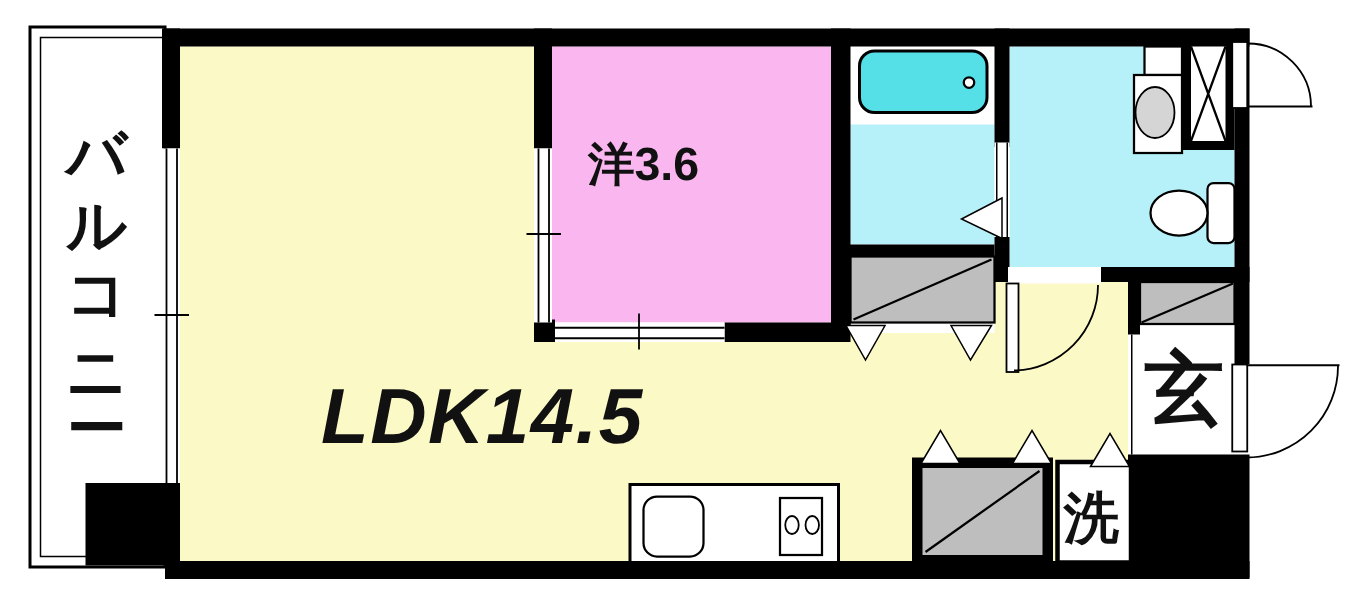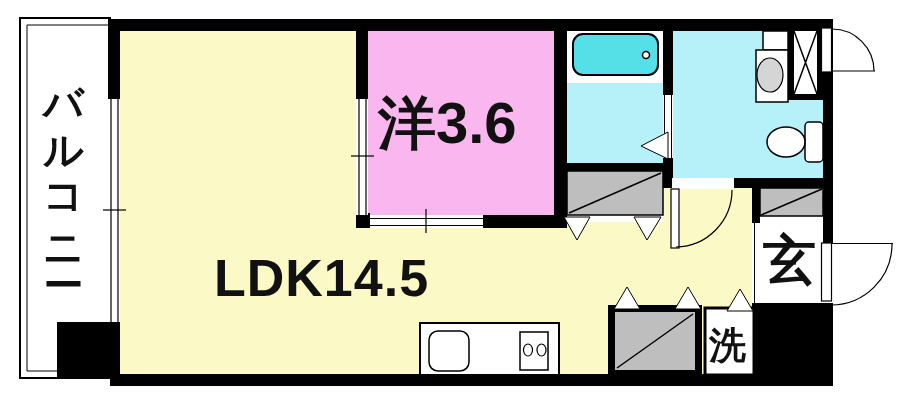--- a/index.html
+++ b/index.html
@@ -12,22 +12,22 @@
   }
   .stage svg{position:absolute;left:0;top:0;}
   .room-label{
     position:absolute;
     color:#111111;
     font-weight:bold;
     line-height:1;
     white-space:nowrap;
     user-select:none;
   }
-  .lbl-ldk{left:214px;top:252px;font-size:52px;letter-spacing:1px;}
-  .lbl-western{left:378px;top:94px;font-size:58px;}
+  .lbl-ldk{left:214px;top:252px;font-size:52px;letter-spacing:1px;font-style:italic;}
+  .lbl-western{left:392px;top:94px;font-size:31px;}
   .lbl-entrance{left:763px;top:233px;font-size:53px;}
   .lbl-laundry{left:709px;top:327px;font-size:37px;}
   .lbl-balcony{
     left:44px;top:58px;
     font-size:40px;
     writing-mode:vertical-rl;
     letter-spacing:6px;
     height:300px;
   }
 </style>

